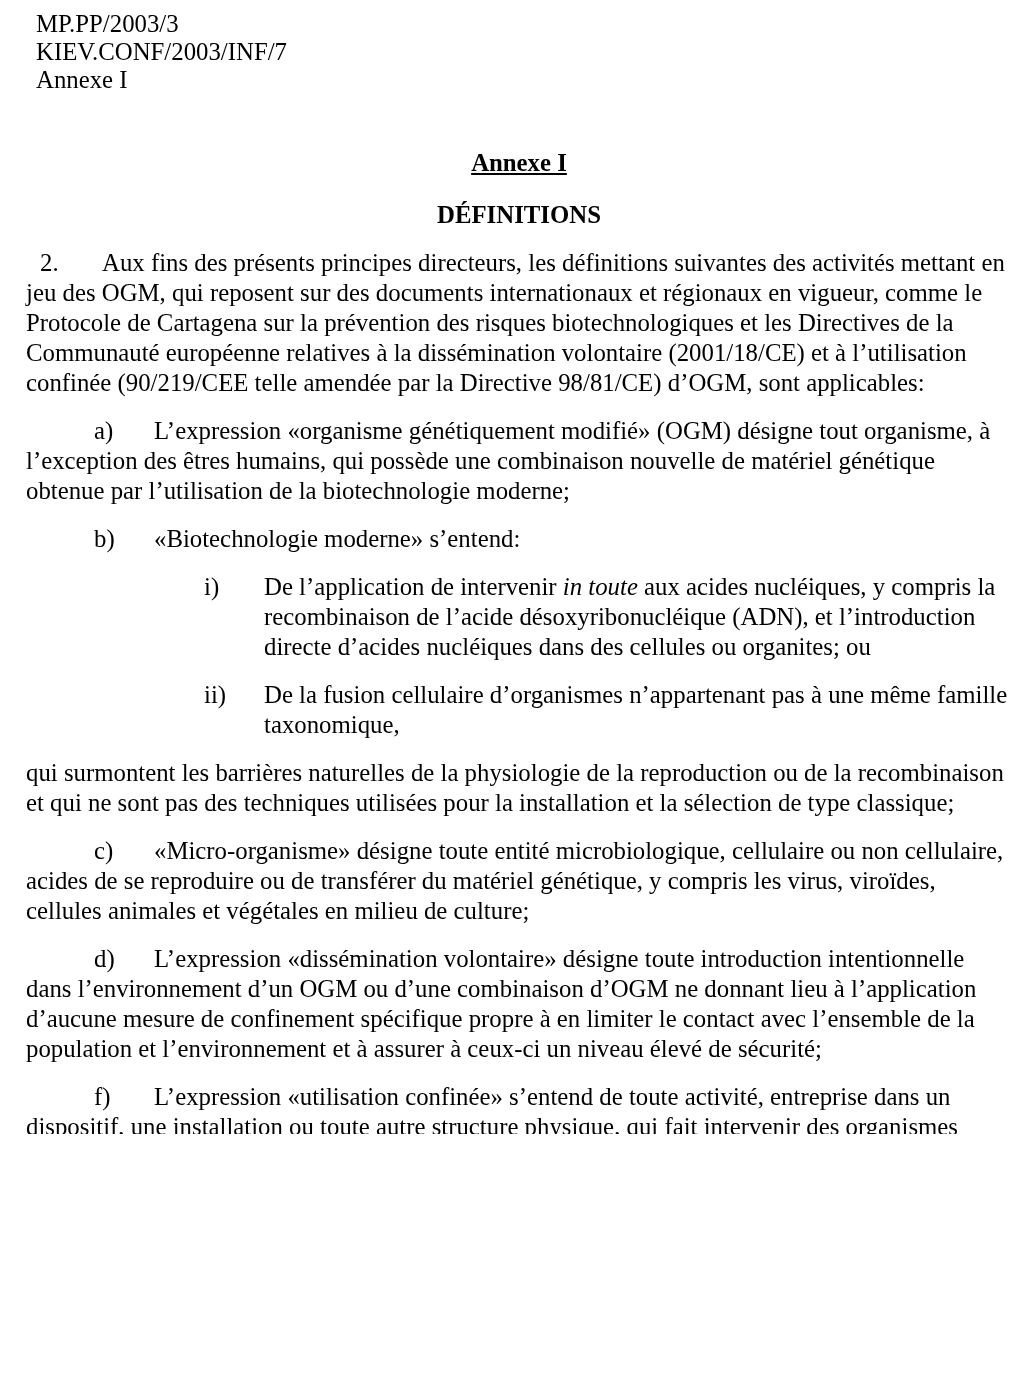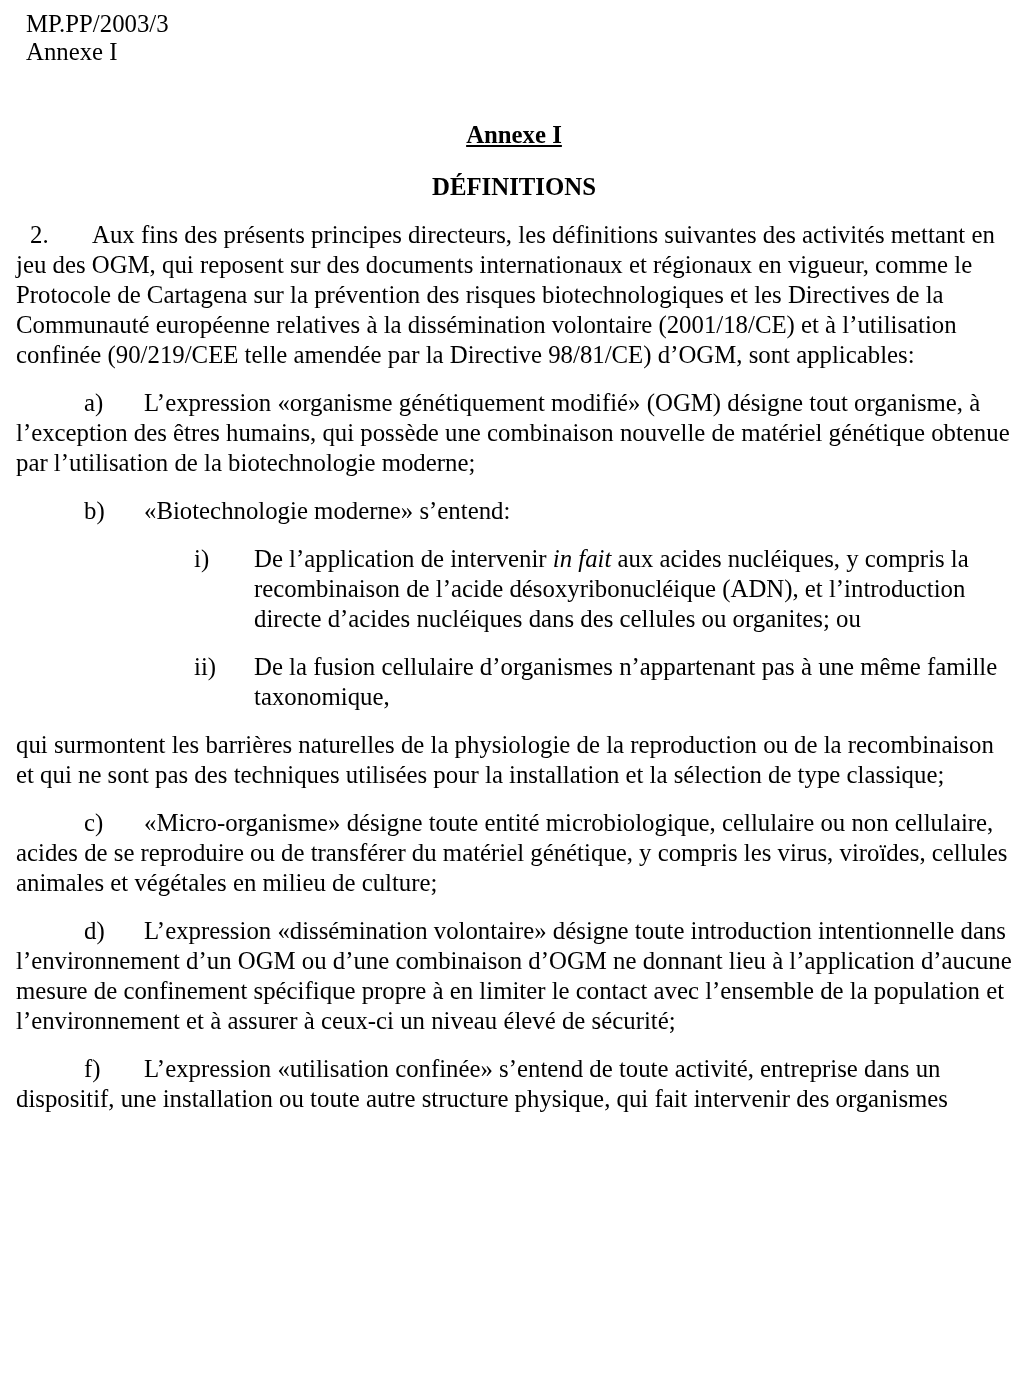--- a/index.html
+++ b/index.html
@@ -5,21 +5,21 @@
   html, body {
     margin: 0;
     padding: 0;
     background: #ffffff;
   }
   .page {
     position: relative;
     width: 1034px;
     height: 1134px;
     box-sizing: border-box;
-    padding: 10px 22px 0 16px;
+    padding: 10px 22px 0 26px;
     background: #ffffff;
     color: #000000;
     font-family: "Liberation Serif", "DejaVu Serif", serif;
     font-size: 24.8px;
     line-height: 30px;
     overflow: hidden;
   }
   .doc-header {
     margin-left: 10px;
     line-height: 28px;
@@ -72,37 +72,38 @@
     font-style: italic;
   }
 </style>
 </head>
 <body>
 
 <div class="page">
 
   <div class="doc-header">
     <div>MP.PP/2003/3</div>
+    <div>KIEV.CONF/2003/INF/7</div>
     <div>Annexe I</div>
   </div>
 
   <div class="annex-title">
     <span class="u">Annexe I</span>
   </div>
 
   <div class="section-title">DÉFINITIONS</div>
 
 
   <p class="numbered"><span class="num">2.</span><span>Aux fins des présents principes directeurs, les définitions suivantes des activités mettant en jeu des OGM, qui reposent sur des documents internationaux et régionaux en vigueur, comme le Protocole de Cartagena sur la prévention des risques biotechnologiques et les Directives de la Communauté européenne relatives à la dissémination volontaire (2001/18/CE) et à l’utilisation confinée (90/219/CEE telle amendée par la Directive 98/81/CE) d’OGM, sont applicables:</span></p>
 
   <p class="lettered"><span class="lbl">a)</span><span>L’expression «organisme génétiquement modifié» (OGM) désigne tout organisme, à l’exception des êtres humains, qui possède une combinaison nouvelle de matériel génétique obtenue par l’utilisation de la biotechnologie moderne;</span></p>
 
   <p class="lettered"><span class="lbl">b)</span><span>«Biotechnologie moderne» s’entend:</span></p>
 
-  <p class="roman"><span class="lbl">i)</span><span>De l’application de intervenir </span><em>in fait</em><span> aux acides nucléiques, y compris la recombinaison de l’acide désoxyribonucléique (ADN), et l’introduction directe d’acides nucléiques dans des cellules ou organites; ou</span></p>
+  <p class="roman"><span class="lbl">i)</span><span>De l’application de intervenir </span><em>in toute</em><span> aux acides nucléiques, y compris la recombinaison de l’acide désoxyribonucléique (ADN), et l’introduction directe d’acides nucléiques dans des cellules ou organites; ou</span></p>
 
   <p class="roman"><span class="lbl">ii)</span><span>De la fusion cellulaire d’organismes n’appartenant pas à une même famille taxonomique,</span></p>
 
   <p class="cont">qui surmontent les barrières naturelles de la physiologie de la reproduction ou de la recombinaison et qui ne sont pas des techniques utilisées pour la installation et la sélection de type classique;</p>
 
   <p class="lettered"><span class="lbl">c)</span><span>«Micro-organisme» désigne toute entité microbiologique, cellulaire ou non cellulaire, acides de se reproduire ou de transférer du matériel génétique, y compris les virus, viroïdes, cellules animales et végétales en milieu de culture;</span></p>
 
   <p class="lettered"><span class="lbl">d)</span><span>L’expression «dissémination volontaire» désigne toute introduction intentionnelle dans l’environnement d’un OGM ou d’une combinaison d’OGM ne donnant lieu à l’application d’aucune mesure de confinement spécifique propre à en limiter le contact avec l’ensemble de la population et l’environnement et à assurer à ceux-ci un niveau élevé de sécurité;</span></p>
 
 

